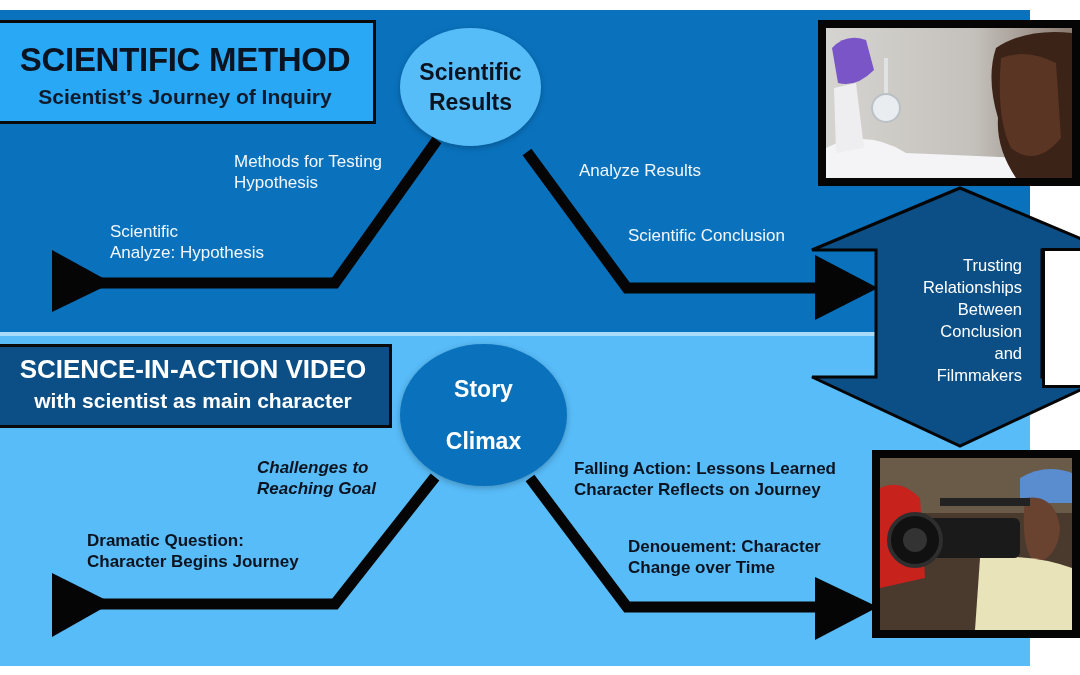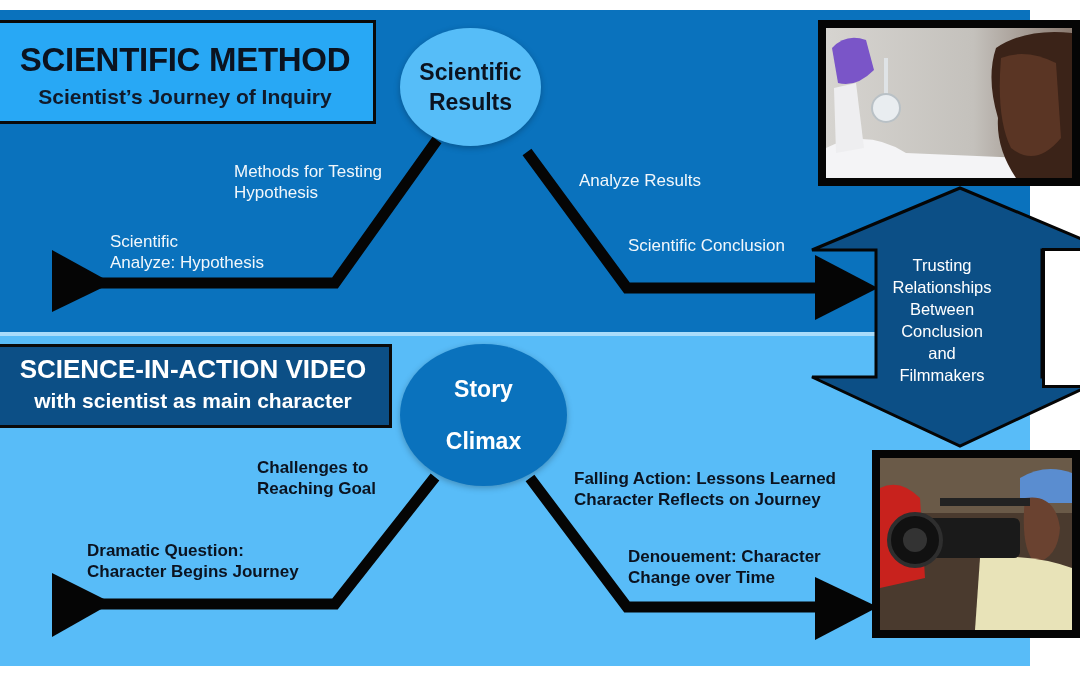--- a/index.html
+++ b/index.html
@@ -17,26 +17,26 @@
 
   #bottom-title-box { left:-6px; top:344px; width:398px; height:84px; background:#0c4f86; color:#ffffff; }
   #bottom-title-box .t1 { font-weight:bold; font-size:26px; margin-top:7px; }
   #bottom-title-box .t2 { font-size:21px; margin-top:4px; font-weight:bold; }
 
   .ellipse { border-radius:50%; display:flex; flex-direction:column; align-items:center; justify-content:center;
              font-weight:bold; text-align:center; box-shadow:0 2px 6px rgba(0,0,0,0.25); }
   #results-ellipse { left:400px; top:28px; width:141px; height:118px; background:#56bdf8; color:#0b1320; font-size:23px; line-height:30px; }
   #climax-ellipse { left:400px; top:344px; width:167px; height:142px; background:#0a72bd; color:#ffffff; font-size:23px; line-height:30px;gap:22px; }
 
-  .lbl { position:absolute; font-size:17px; line-height:21px;margin-top:10px; }
+  .lbl { position:absolute; font-size:17px; line-height:21px; }
   .top-lbl { color:#f2f7fb; }
   .bot-lbl { color:#0b1320; font-weight:bold; }
 
   #bridge { left:808px; top:186px; width:272px; height:262px; }
-  #bridge-text { left:862px; top:254px; width:160px; text-align:center; color:#ffffff; font-size:16.5px; line-height:22px; }
+  #bridge-text { left:862px; top:254px; width:160px; text-align:right; color:#ffffff; font-size:16.5px; line-height:22px; }
 
   .photo-frame { box-sizing:border-box; border:8px solid #050505; background:#050505; overflow:hidden; }
   #photo-top { left:818px; top:20px; width:262px; height:166px; }
   #photo-bottom { left:872px; top:450px; width:208px; height:188px; }
 </style>
 </head>
 <body>
 
 <div class="abs" id="top-panel"></div>
 <div class="abs" id="divider"></div>
@@ -83,21 +83,21 @@
   <div>Methods for Testing</div>
   <div>Hypothesis</div>
 </div>
 <div class="lbl top-lbl" style="left:579px;top:160px;">Analyze Results</div>
 <div class="lbl top-lbl" style="left:628px;top:225px;">Scientific Conclusion</div>
 
 <div class="lbl bot-lbl" style="left:87px;top:530px;">
   <div>Dramatic Question:</div>
   <div>Character Begins Journey</div>
 </div>
-<div class="lbl bot-lbl" style="left:257px;top:447px;">
+<div class="lbl bot-lbl" style="left:257px;top:457px;font-style:italic;">
   <div>Challenges to</div>
   <div>Reaching Goal</div>
 </div>
 <div class="lbl bot-lbl" style="left:574px;top:458px;">
   <div>Falling Action: Lessons Learned</div>
   <div>Character Reflects on Journey</div>
 </div>
 <div class="lbl bot-lbl" style="left:628px;top:536px;">
   <div>Denouement: Character</div>
   <div>Change over Time</div>

